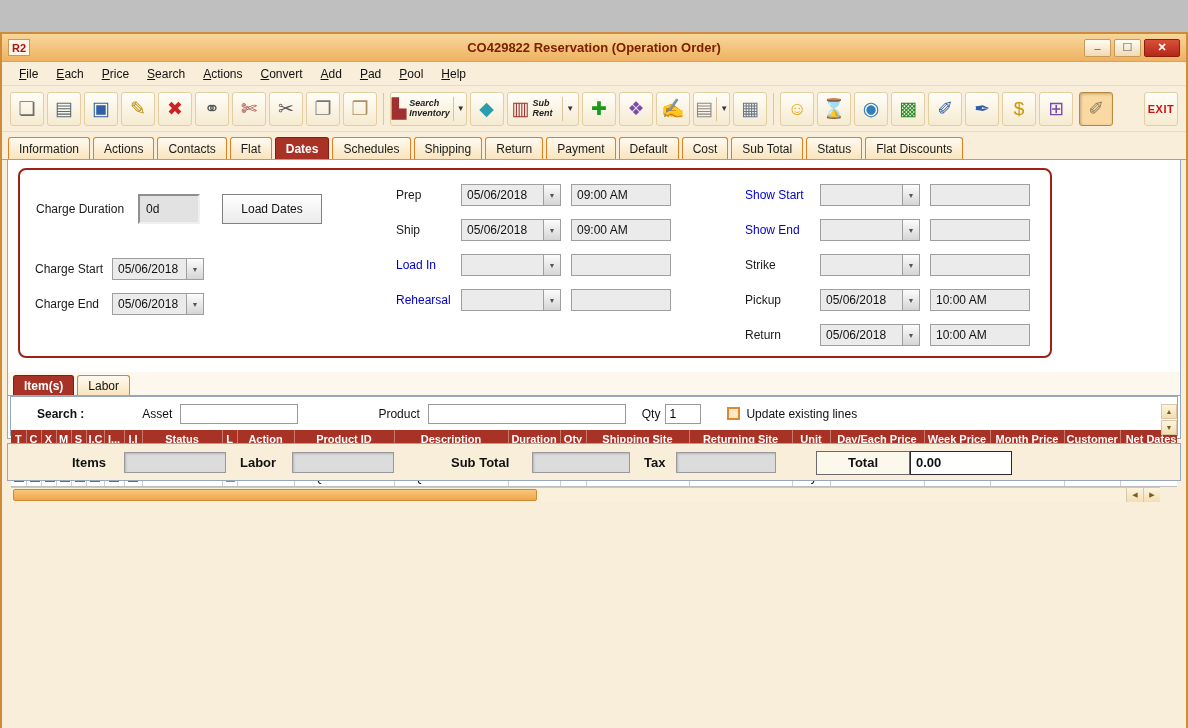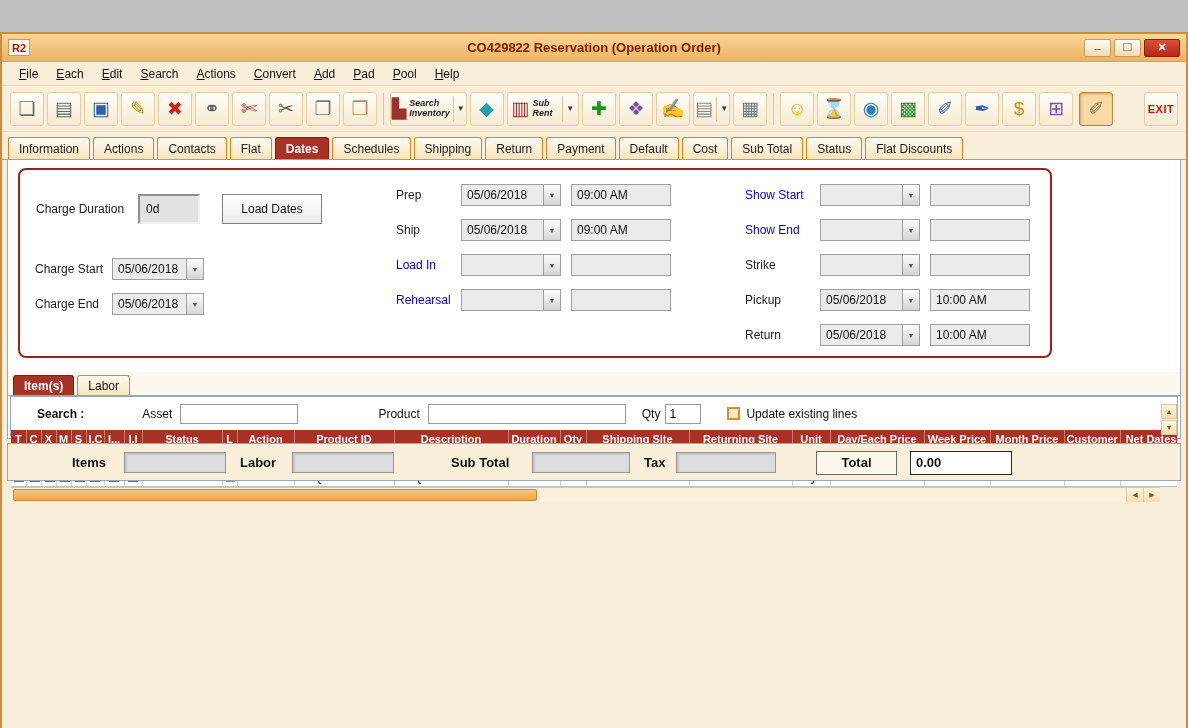--- a/index.html
+++ b/index.html
@@ -97,21 +97,21 @@
     font-size:7px;color:#7a5a20;background:linear-gradient(#fdf4e0,#f2deb2);}
   .vbtn{position:absolute;right:0;width:16px;height:15px;display:flex;align-items:center;justify-content:center;
     font-size:7px;color:#7a5a20;background:linear-gradient(#fdf4e0,#f2deb2);border:1px solid #d8c8a8;}
   .vbtn.up{bottom:16px;}
   .vbtn.down{bottom:0;}
   
   .footer{height:38px;flex:0 0 38px;margin:4px 5px 0;border:1px solid #95a8bd;background:#f8eed9;position:relative;}
   .f-label{position:absolute;top:11px;font-size:13px;font-weight:bold;}
   .f-field{position:absolute;top:8px;height:21px;background:#dcdcdc;border:1px solid #9a9a9a;
     box-shadow:inset 1px 1px 2px rgba(0,0,0,.18);}
-  .total-box{position:absolute;left:808px;top:7px;width:81px;height:24px;border:1px solid #6a6a6a;
+  .total-box{position:absolute;left:808px;top:7px;width:94px;height:24px;border:1px solid #6a6a6a;
     background:#fdf8ec;display:flex;align-items:center;justify-content:center;font-size:13px;font-weight:bold;}
   .total-value{position:absolute;left:902px;top:7px;width:102px;height:24px;border:1px solid #2a2a2a;
     background:#fff;display:flex;align-items:center;padding:0 5px;font-size:13px;font-weight:bold;}
   .bottomstrip{flex:1;background:#f8eed9;}
 </style>
 </head>
 <body>
 
 <div class="window">
 
@@ -121,21 +121,21 @@
     <span class="wbtns">
       <span class="wbtn">–</span>
       <span class="wbtn">☐</span>
       <span class="wbtn close">✕</span>
     </span>
   </div>
 
   <div class="menubar">
     <span class="menu-item">File</span>
     <span class="menu-item">Each</span>
-    <span class="menu-item">Edit</span>
+    <span class="menu-item">Price</span>
     <span class="menu-item">Search</span>
     <span class="menu-item">Actions</span>
     <span class="menu-item">Convert</span>
     <span class="menu-item">Add</span>
     <span class="menu-item">Pad</span>
     <span class="menu-item">Pool</span>
     <span class="menu-item">Help</span>
   </div>
 
   <div class="toolbar">

